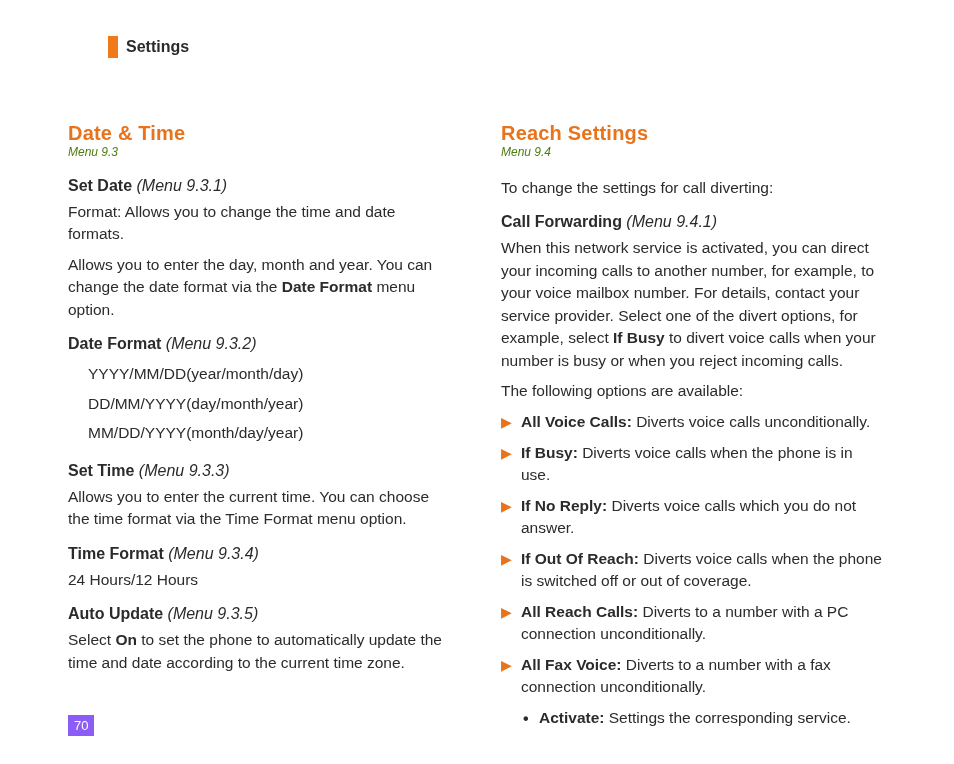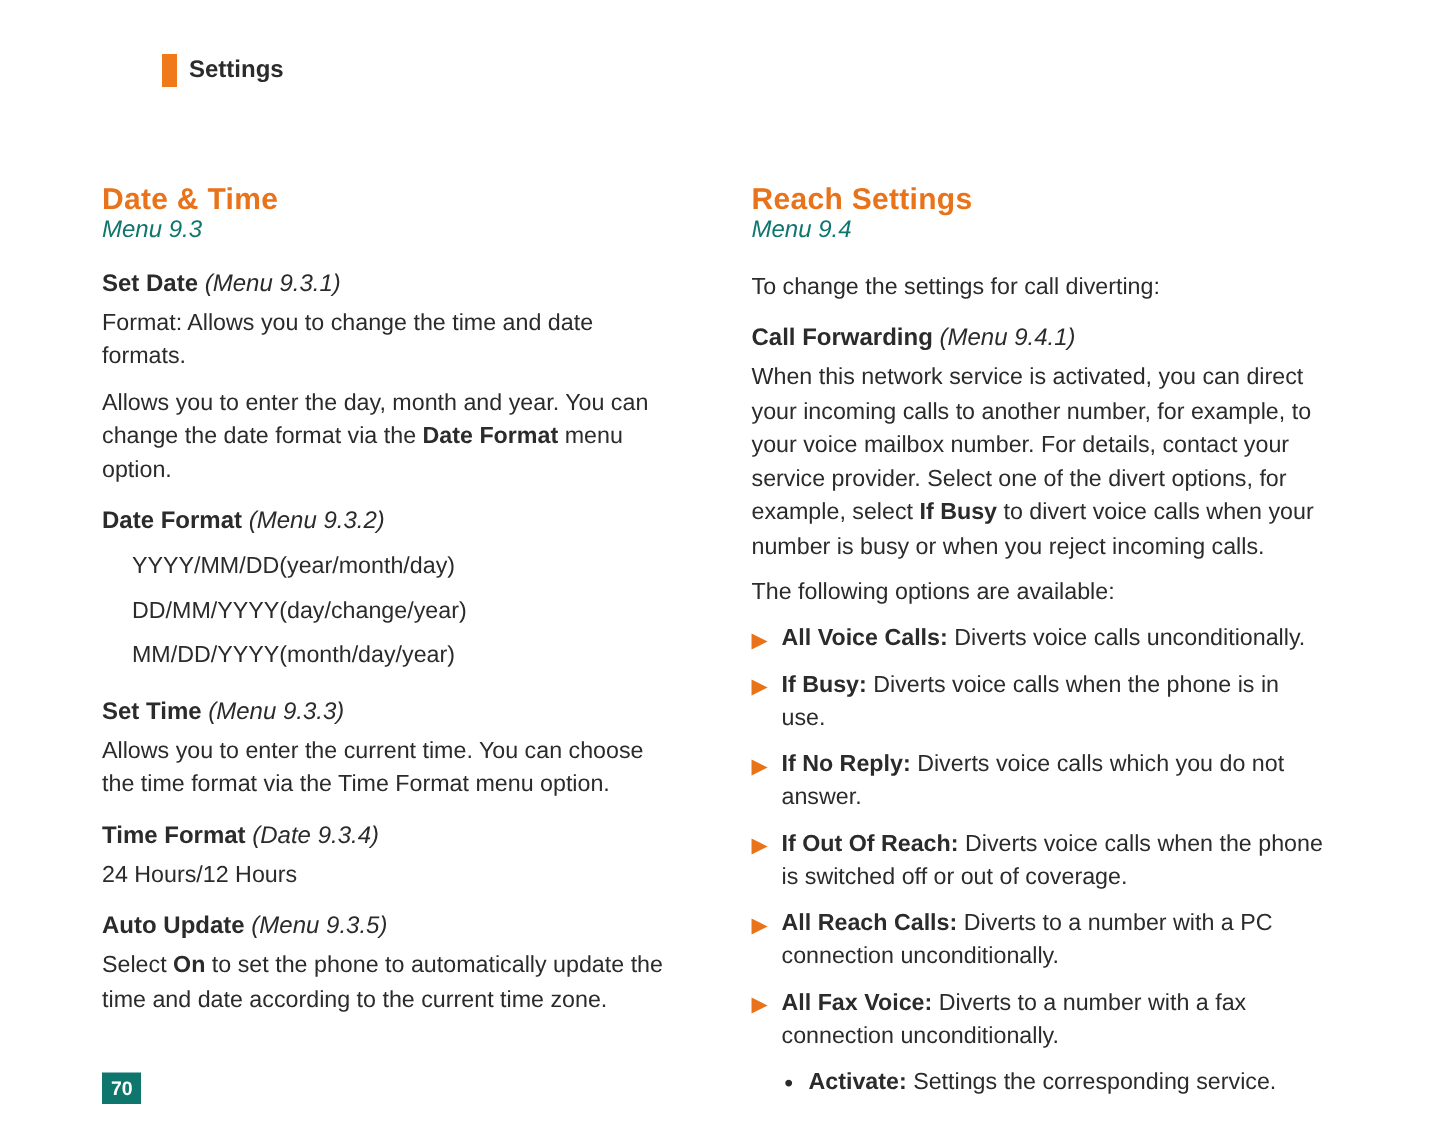--- a/index.html
+++ b/index.html
@@ -48,23 +48,23 @@
     margin-bottom: 18px;
     flex-direction: column;
   }
   .section-title {
     color: #e8731a;
     font-weight: bold;
     font-size: 20px;
     letter-spacing: 0.2px;
   }
   .menu-ref {
-    color: #0f766e;
+    color: #4d7c0f;
     font-style: italic;
-    font-size: 16px;
+    font-size: 12px;
   }
   .sub-head {
     margin-top: 14px;
     margin-bottom: 6px;
     font-size: 16px;
   }
   .sub-head.first { margin-top: 0; }
   .sub-title {
     font-weight: bold;
   }
@@ -114,23 +114,23 @@
     position: absolute;
     left: 22px;
     top: 1px;
     font-weight: bold;
     font-size: 16px;
   }
   .page-num {
     position: absolute;
     left: 68px;
     bottom: 28px;
-    background: #0f766e;
+    background: #8b5cf6;
     color: #fff;
-    font-weight: bold;
+    font-weight: normal;
     font-size: 13px;
     padding: 3px 6px;
   }
 </style>
 </head>
 <body>
 
 <div class="header">
   <div class="header-bar"></div>
   <div class="header-title">Settings</div>
@@ -152,33 +152,33 @@
     <p class="para">
       <span>Allows you to enter the day, month and year. You can change the date format via the </span><span class="bold">Date Format</span><span> menu option.</span>
     </p>
 
     <div class="sub-head">
       <span class="sub-title">Date Format</span>
       <span class="sub-menu">(Menu 9.3.2)</span>
     </div>
     <div class="indent-list">
       <div>YYYY/MM/DD(year/month/day)</div>
-      <div>DD/MM/YYYY(day/change/year)</div>
+      <div>DD/MM/YYYY(day/month/year)</div>
       <div>MM/DD/YYYY(month/day/year)</div>
     </div>
 
     <div class="sub-head">
       <span class="sub-title">Set Time</span>
       <span class="sub-menu">(Menu 9.3.3)</span>
     </div>
     <p class="para">Allows you to enter the current time. You can choose the time format via the Time Format menu option.</p>
 
     <div class="sub-head">
       <span class="sub-title">Time Format</span>
-      <span class="sub-menu">(Date 9.3.4)</span>
+      <span class="sub-menu">(Menu 9.3.4)</span>
     </div>
     <p class="para">24 Hours/12 Hours</p>
 
     <div class="sub-head">
       <span class="sub-title">Auto Update</span>
       <span class="sub-menu">(Menu 9.3.5)</span>
     </div>
     <p class="para">
       <span>Select </span><span class="bold">On</span><span> to set the phone to automatically update the time and date according to the current time zone.</span>
     </p>

